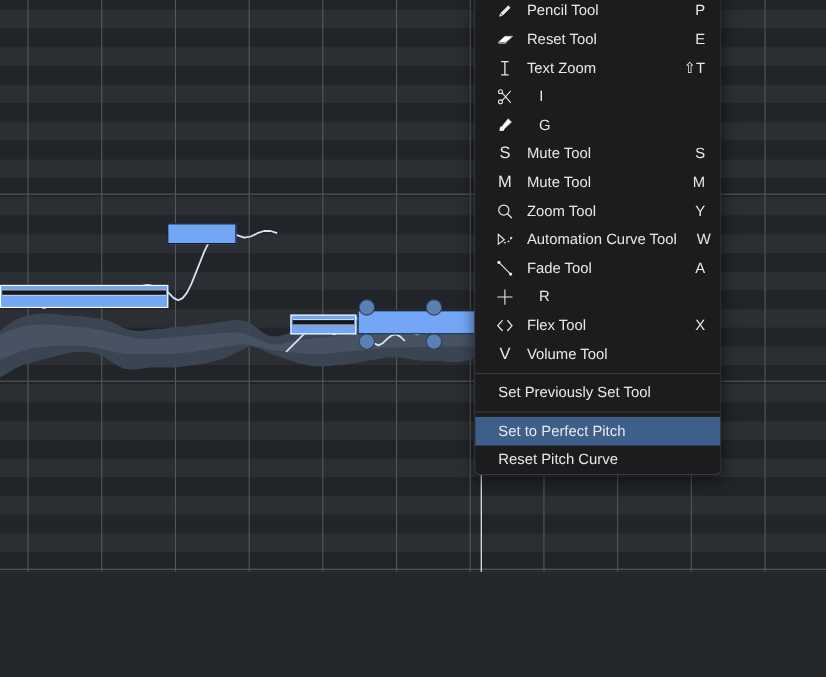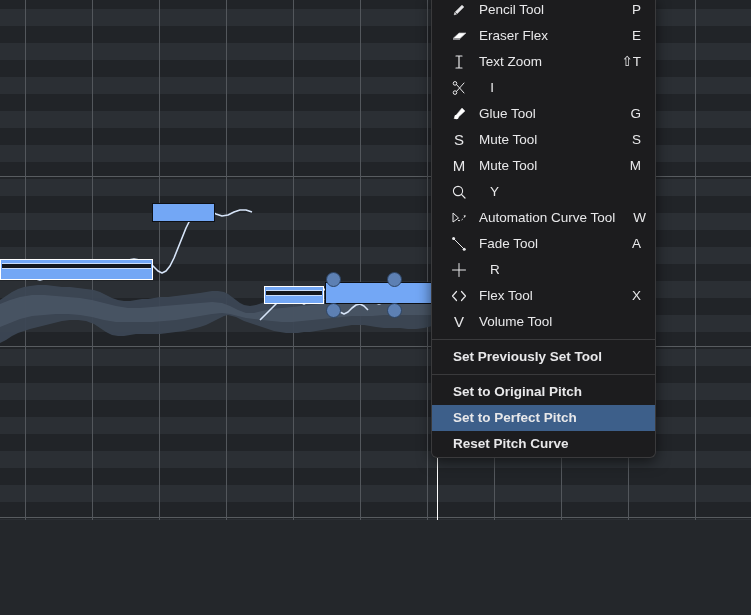--- a/index.html
+++ b/index.html
@@ -73,21 +73,21 @@
   .mi-icon {
     width:26px; flex:0 0 26px;
     display:flex; align-items:center; justify-content:center;
     color:#e8e8ea;
   }
   .mi-label { flex:1 1 auto; padding-left:7px; }
   .mi-key {
     flex:0 0 auto; padding-left:18px; text-align:right;
     min-width:22px; font-size:13.5px;
   }
-  .menu-item.bold .mi-label { font-weight:bold; padding-left:0; }
+  .menu-item.bold .mi-label { font-weight:normal; padding-left:0; }
   .menu-item.bold { padding-left:21px; }
   .menu-sep { height:1px; background:#3a3a3c; margin:4px 0; }
   .glyph-lg { font-size:15px; }
 </style>
 </head>
 <body>
 
 <div id="root">
 
   <div class="editor" id="editor-bg">
@@ -227,21 +227,21 @@
         <span class="mi-key">P</span>
       </div>
       <div class="menu-item">
         <span class="mi-icon">
           <svg width="17" height="16" viewBox="0 0 17 16">
             <path d="M2 10.5 L8 5 L15 5 L9 10.5 Z" fill="#ffffff"></path>
             <path d="M2 10.5 L8 5 L15 5 L9 10.5 Z" fill="none" stroke="#b8b8bb" stroke-width=".7" stroke-linejoin="round"></path>
             <path d="M2 10.5 L2 12 L9 12 L9 10.5 Z" fill="#8d8d90"></path>
           </svg>
         </span>
-        <span class="mi-label">Eraser Flex</span>
+        <span class="mi-label">Reset Tool</span>
         <span class="mi-key">E</span>
       </div>
       <div class="menu-item">
         <span class="mi-icon">
           <svg width="12" height="16" viewBox="0 0 12 16">
             <path d="M3 2 H9 M3 14 H9 M6 2 V14" stroke="#e8e8ea" stroke-width="1.2" fill="none" stroke-linecap="round"></path>
           </svg>
         </span>
         <span class="mi-label">Text Zoom</span>
         <span class="mi-key">⇧T</span>
@@ -256,21 +256,20 @@
         </span>
         <span class="mi-key">I</span>
       </div>
       <div class="menu-item">
         <span class="mi-icon">
           <svg width="16" height="16" viewBox="0 0 16 16">
             <path d="M11 2 L14 5 L7.5 11 Q5 13.5 3 12.5 Q5 10 6 8 Z" fill="#ffffff" stroke="#d0d0d3" stroke-width=".6" stroke-linejoin="round"></path>
             <circle cx="5.5" cy="11" r="2.2" fill="#ffffff"></circle>
           </svg>
         </span>
-        <span class="mi-label">Glue Tool</span>
         <span class="mi-key">G</span>
       </div>
       <div class="menu-item">
         <span class="mi-icon">
           <span class="glyph-lg">S</span>
         </span>
         <span class="mi-label">Mute Tool</span>
         <span class="mi-key">S</span>
       </div>
       <div class="menu-item">
@@ -280,20 +279,21 @@
         <span class="mi-label">Mute Tool</span>
         <span class="mi-key">M</span>
       </div>
       <div class="menu-item">
         <span class="mi-icon">
           <svg width="16" height="16" viewBox="0 0 16 16">
             <circle cx="7" cy="7" r="4.6" fill="none" stroke="#e8e8ea" stroke-width="1.1"></circle>
             <path d="M10.4 10.4 L14 14" stroke="#e8e8ea" stroke-width="1.2" stroke-linecap="round"></path>
           </svg>
         </span>
+        <span class="mi-label">Zoom Tool</span>
         <span class="mi-key">Y</span>
       </div>
       <div class="menu-item">
         <span class="mi-icon">
           <svg width="18" height="16" viewBox="0 0 18 16">
             <path d="M3 3 L3 12 L8.5 8 Z" fill="none" stroke="#e8e8ea" stroke-width="1"></path>
             <path d="M8 10.5 Q12 11.5 15 6" fill="none" stroke="#e8e8ea" stroke-width="1" stroke-dasharray="2 1.6"></path>
             <path d="M13.6 5.2 L16 5.6 L14.6 7.6 Z" fill="#e8e8ea"></path>
           </svg>
         </span>
@@ -333,23 +333,20 @@
           <span class="glyph-lg">V</span>
         </span>
         <span class="mi-label">Volume Tool</span>
         <span class="mi-key"></span>
       </div>
       <div class="menu-sep"></div>
       <div class="menu-item bold">
         <span class="mi-label">Set Previously Set Tool</span>
       </div>
       <div class="menu-sep"></div>
-      <div class="menu-item bold">
-        <span class="mi-label">Set to Original Pitch</span>
-      </div>
       <div class="menu-item bold selected">
         <span class="mi-label">Set to Perfect Pitch</span>
       </div>
       <div class="menu-item bold">
         <span class="mi-label">Reset Pitch Curve</span>
       </div>
     </div>
 
 </div>
 

